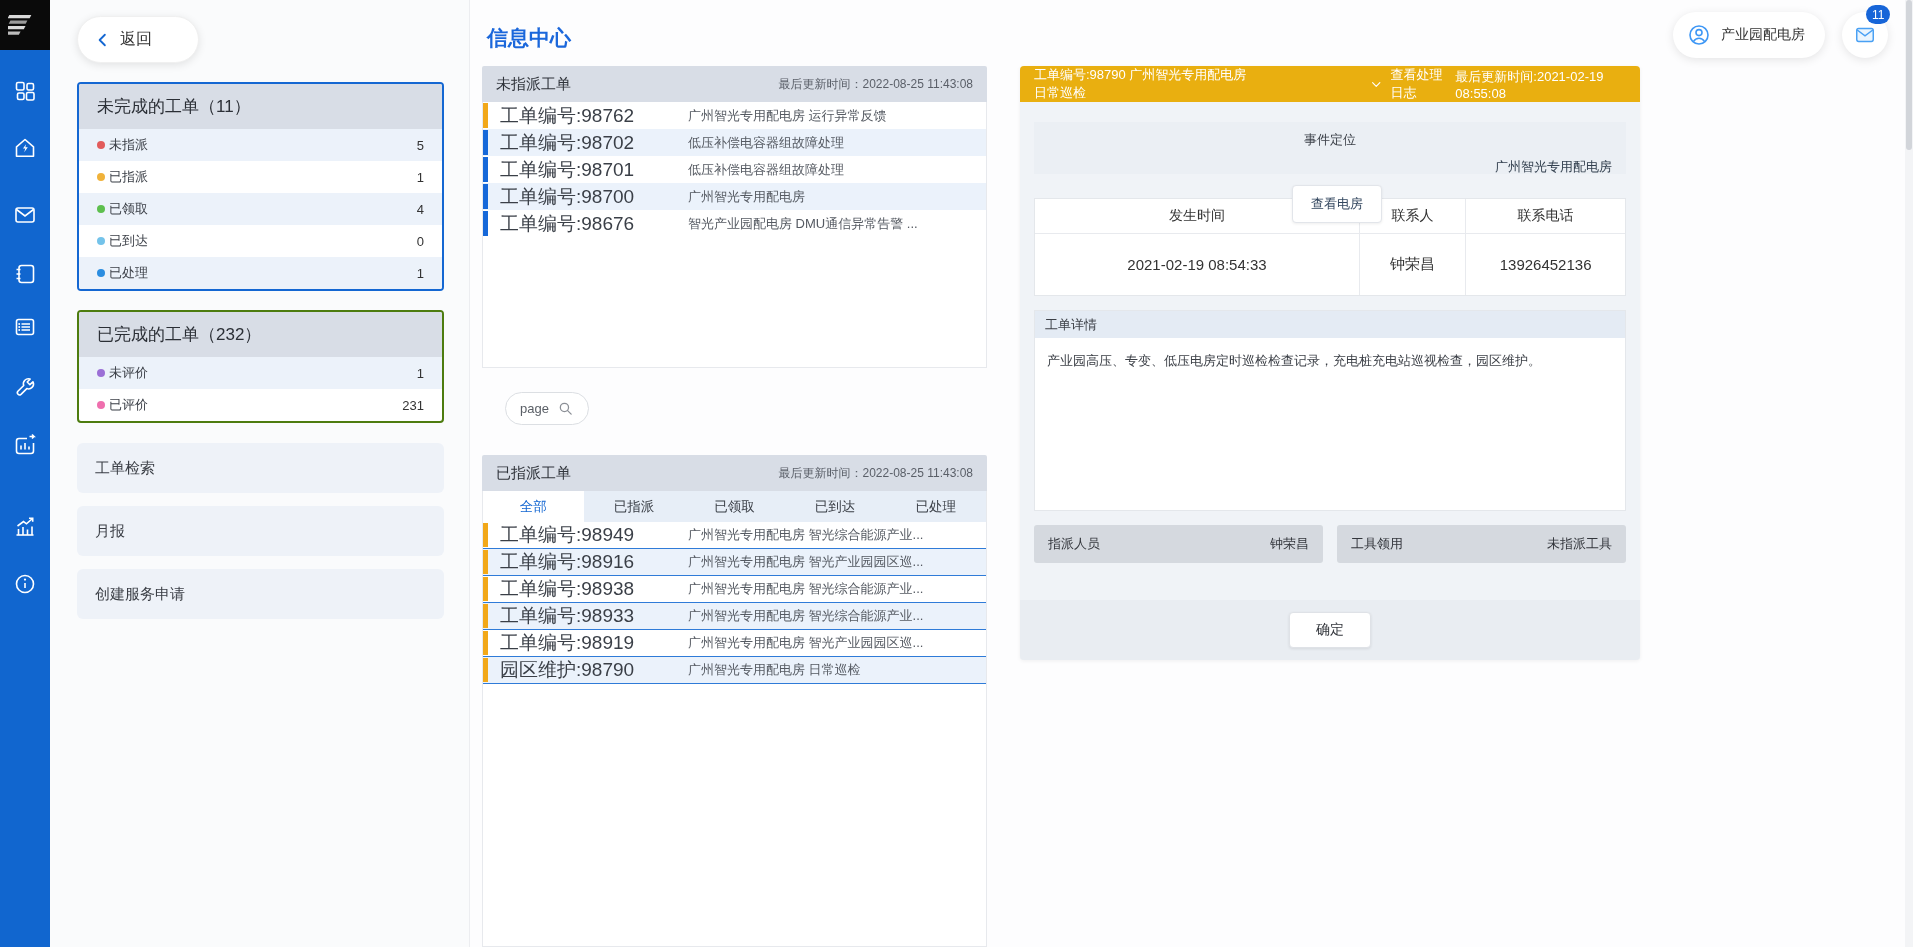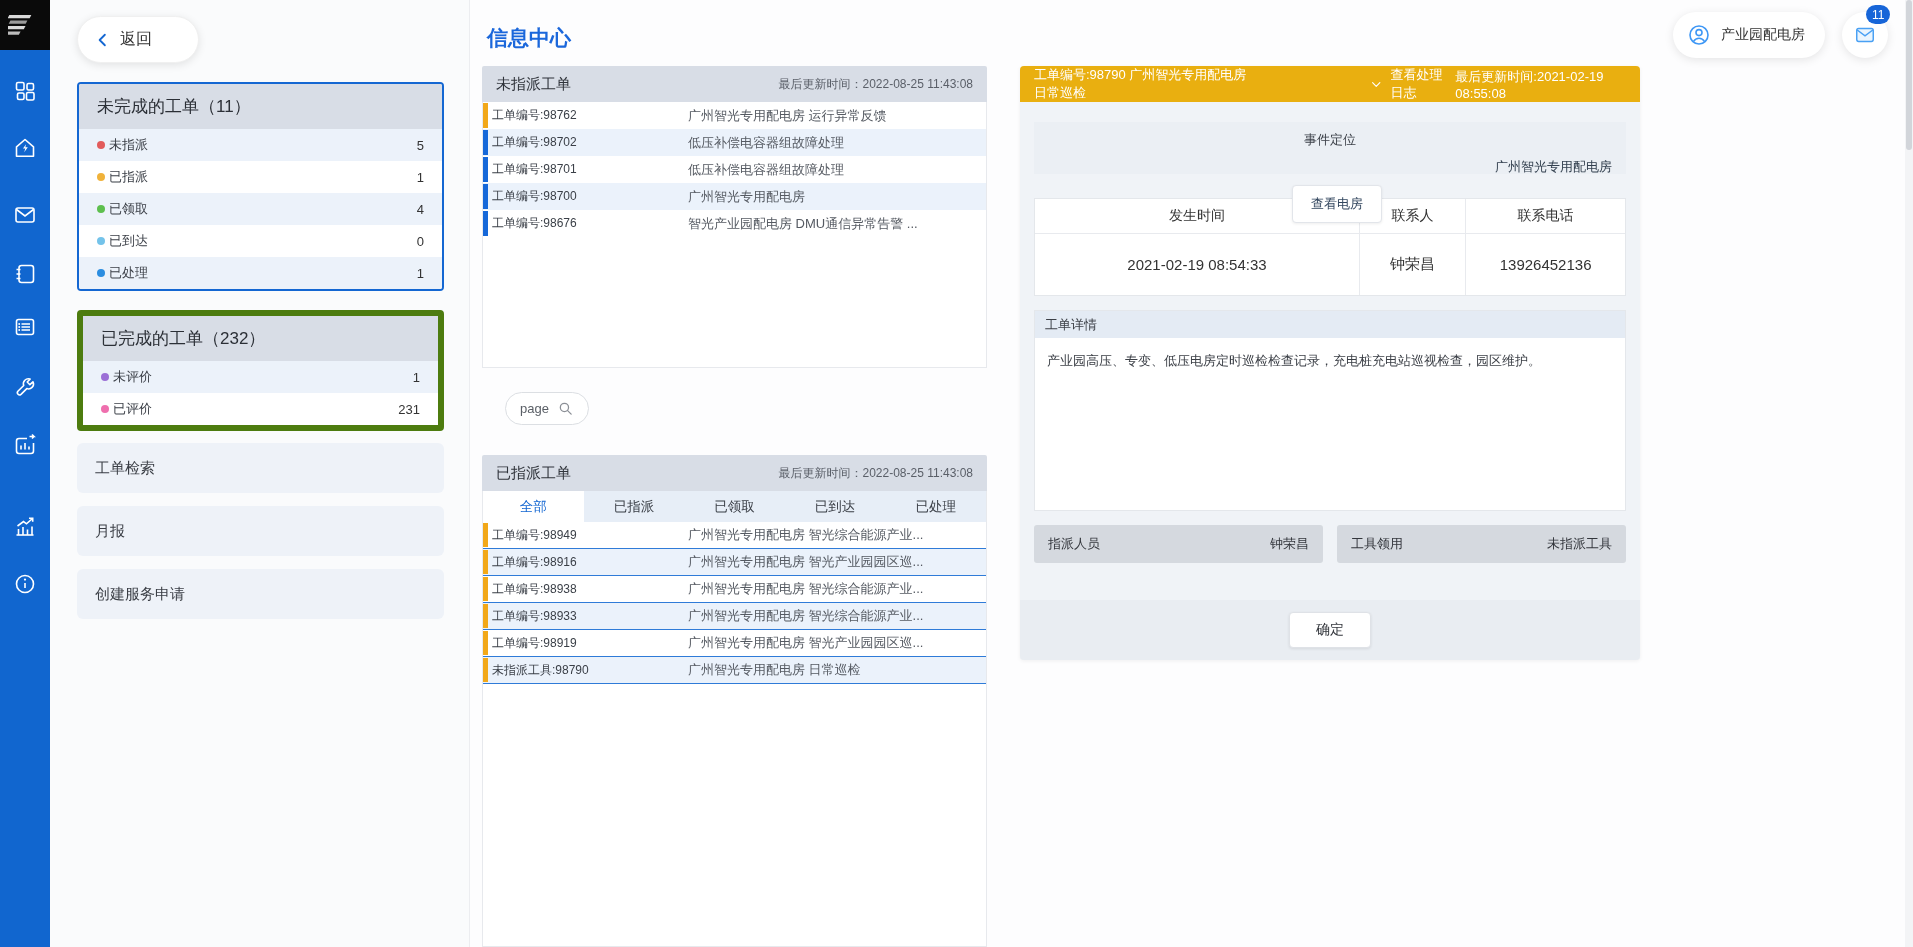--- a/index.html
+++ b/index.html
@@ -33,21 +33,21 @@
   }
   .back-pill {
     position: absolute; left: 27px; top: 16px; width: 122px; height: 47px;
     background: #fff; border: 1px solid #f0f0f0; border-radius: 24px;
     box-shadow: 0 2px 8px rgba(0,0,0,.10);
     display: flex; align-items: center; padding-left: 16px; gap: 8px;
     font-size: 16px; color: #333; cursor: pointer;
   }
   .card {
     position: absolute; left: 27px; width: 367px; background: #fff;
-    border: 6px solid #4d7c0f; border-radius: 4px; overflow: hidden;
+    border: 2px solid #4d7c0f; border-radius: 4px; overflow: hidden;
   }
   .card.selected { border: 2px solid #1467d2; }
   .card-head {
     height: 45px; background: #d8dde6; display: flex; align-items: center;
     padding: 0 18px; font-size: 17px; color: #2b2f36;
   }
   .stat-row {
     height: 32px; display: flex; align-items: center; padding: 0 18px; gap: 4px;
     font-size: 13px; color: #3c4048; cursor: pointer;
   }
@@ -71,21 +71,21 @@
     padding: 0 14px; border-radius: 2px 2px 0 0;
   }
   .panel-title { font-size: 15px; color: #2f333a; }
   .panel-updated { margin-left: auto; font-size: 12px; color: #5a5f68; }
   .panel-body { background: #fff; border: 1px solid #e7e9ed; border-top: none; }
   .wo-row { position: relative; height: 27px; display: flex; align-items: center; cursor: pointer; }
   .wo-row:nth-child(even) { background: #ebf2fb; }
   .wo-bar { position: absolute; left: 0; top: 1px; bottom: 1px; width: 5px; }
   .bar-yellow { background: #f2a819; }
   .bar-blue { background: #1668d9; }
-  .wo-no { padding-left: 9px; width: 205px; font-size: 12px; color: #3a3f47; }
+  .wo-no { padding-left: 17px; width: 205px; font-size: 19px; color: #3a3f47; }
   .wo-desc { flex: 1; font-size: 13px; color: #555a62; white-space: nowrap; overflow: hidden; }
   .assigned .wo-row { border-bottom: 1px solid #2f7bd8; }
   .search-pill {
     position: absolute; left: 35px; top: 392px; width: 84px; height: 33px;
     background: #fff; border: 1px solid #dcdfe3; border-radius: 17px;
     display: flex; align-items: center; justify-content: center; gap: 8px; cursor: text;
   }
   .search-pill .ph { font-size: 13px; color: #5a5f66; }
   .tabs { height: 31px; background: #e7eef7; display: flex; border-left:1px solid #e7e9ed; border-right:1px solid #e7e9ed; }
   .tab { width: 101px; display: flex; align-items: center; justify-content: center; font-size: 13.5px; color: #3c4048; cursor: pointer; }
@@ -387,21 +387,21 @@
           <span class="wo-no">工单编号:98933</span>
           <span class="wo-desc">广州智光专用配电房 智光综合能源产业...</span>
         </div>
         <div class="wo-row">
           <span class="wo-bar bar-yellow"></span>
           <span class="wo-no">工单编号:98919</span>
           <span class="wo-desc">广州智光专用配电房 智光产业园园区巡...</span>
         </div>
         <div class="wo-row">
           <span class="wo-bar bar-yellow"></span>
-          <span class="wo-no">未指派工具:98790</span>
+          <span class="wo-no">园区维护:98790</span>
           <span class="wo-desc">广州智光专用配电房 日常巡检</span>
         </div>
       </div>
     </div>
   </section>
 
   <section class="detail-card">
     <div class="detail-head">
       <span>工单编号:98790 广州智光专用配电房 日常巡检</span>
       <span class="dh-log">

